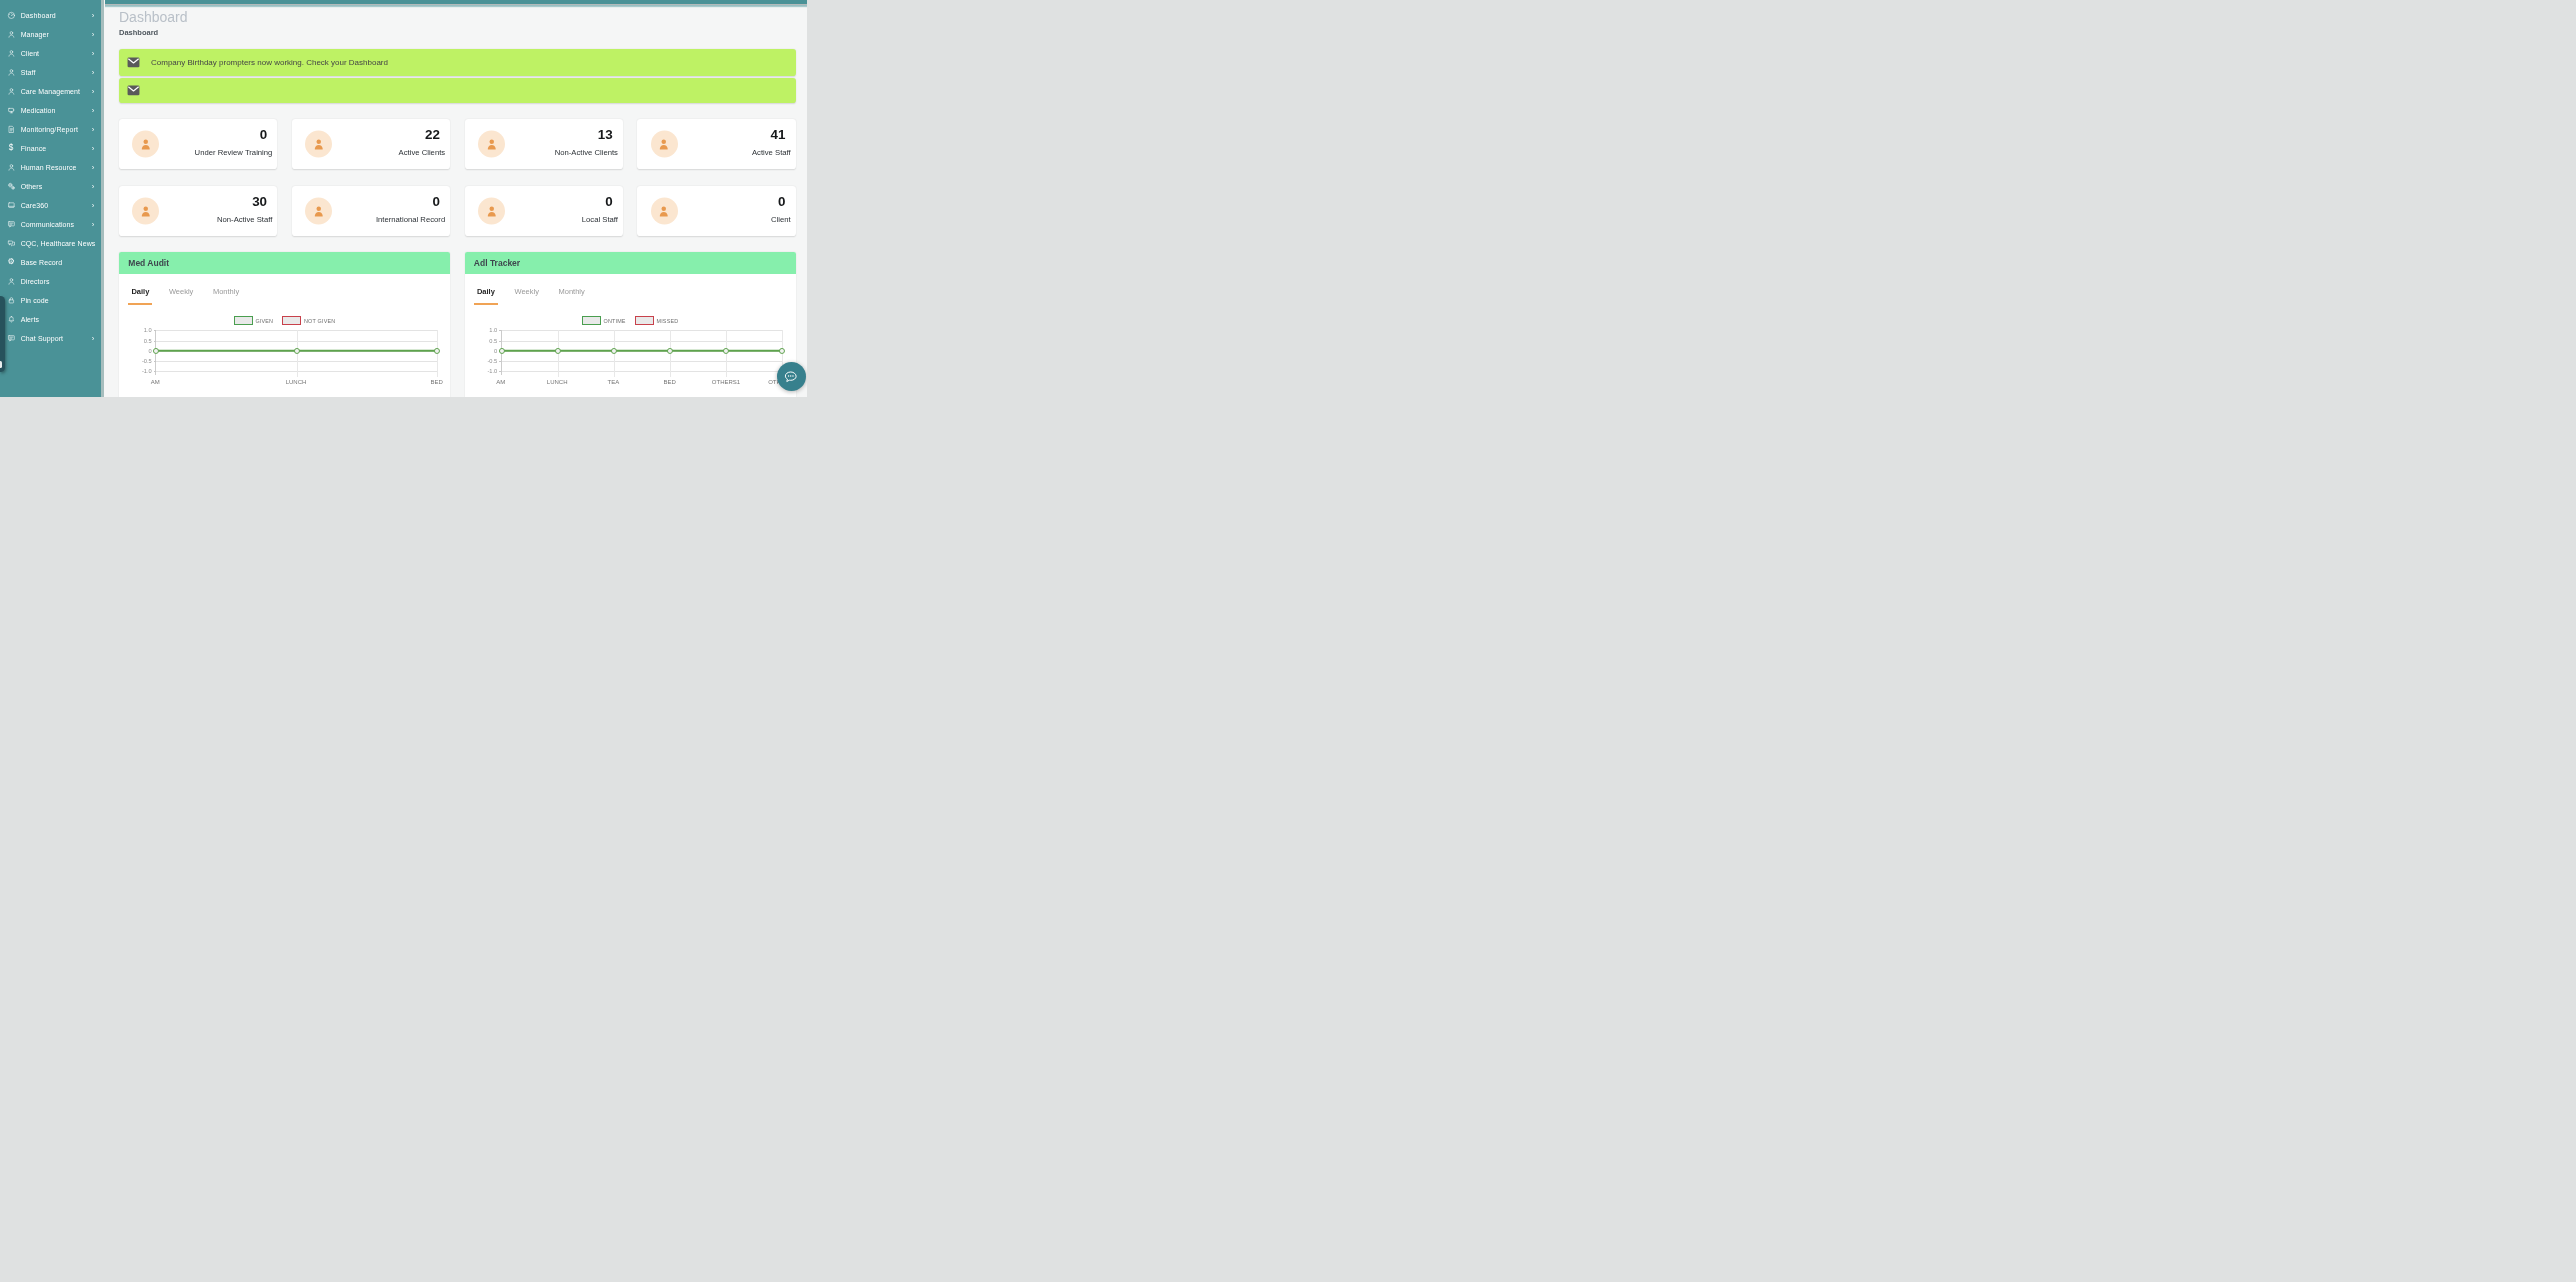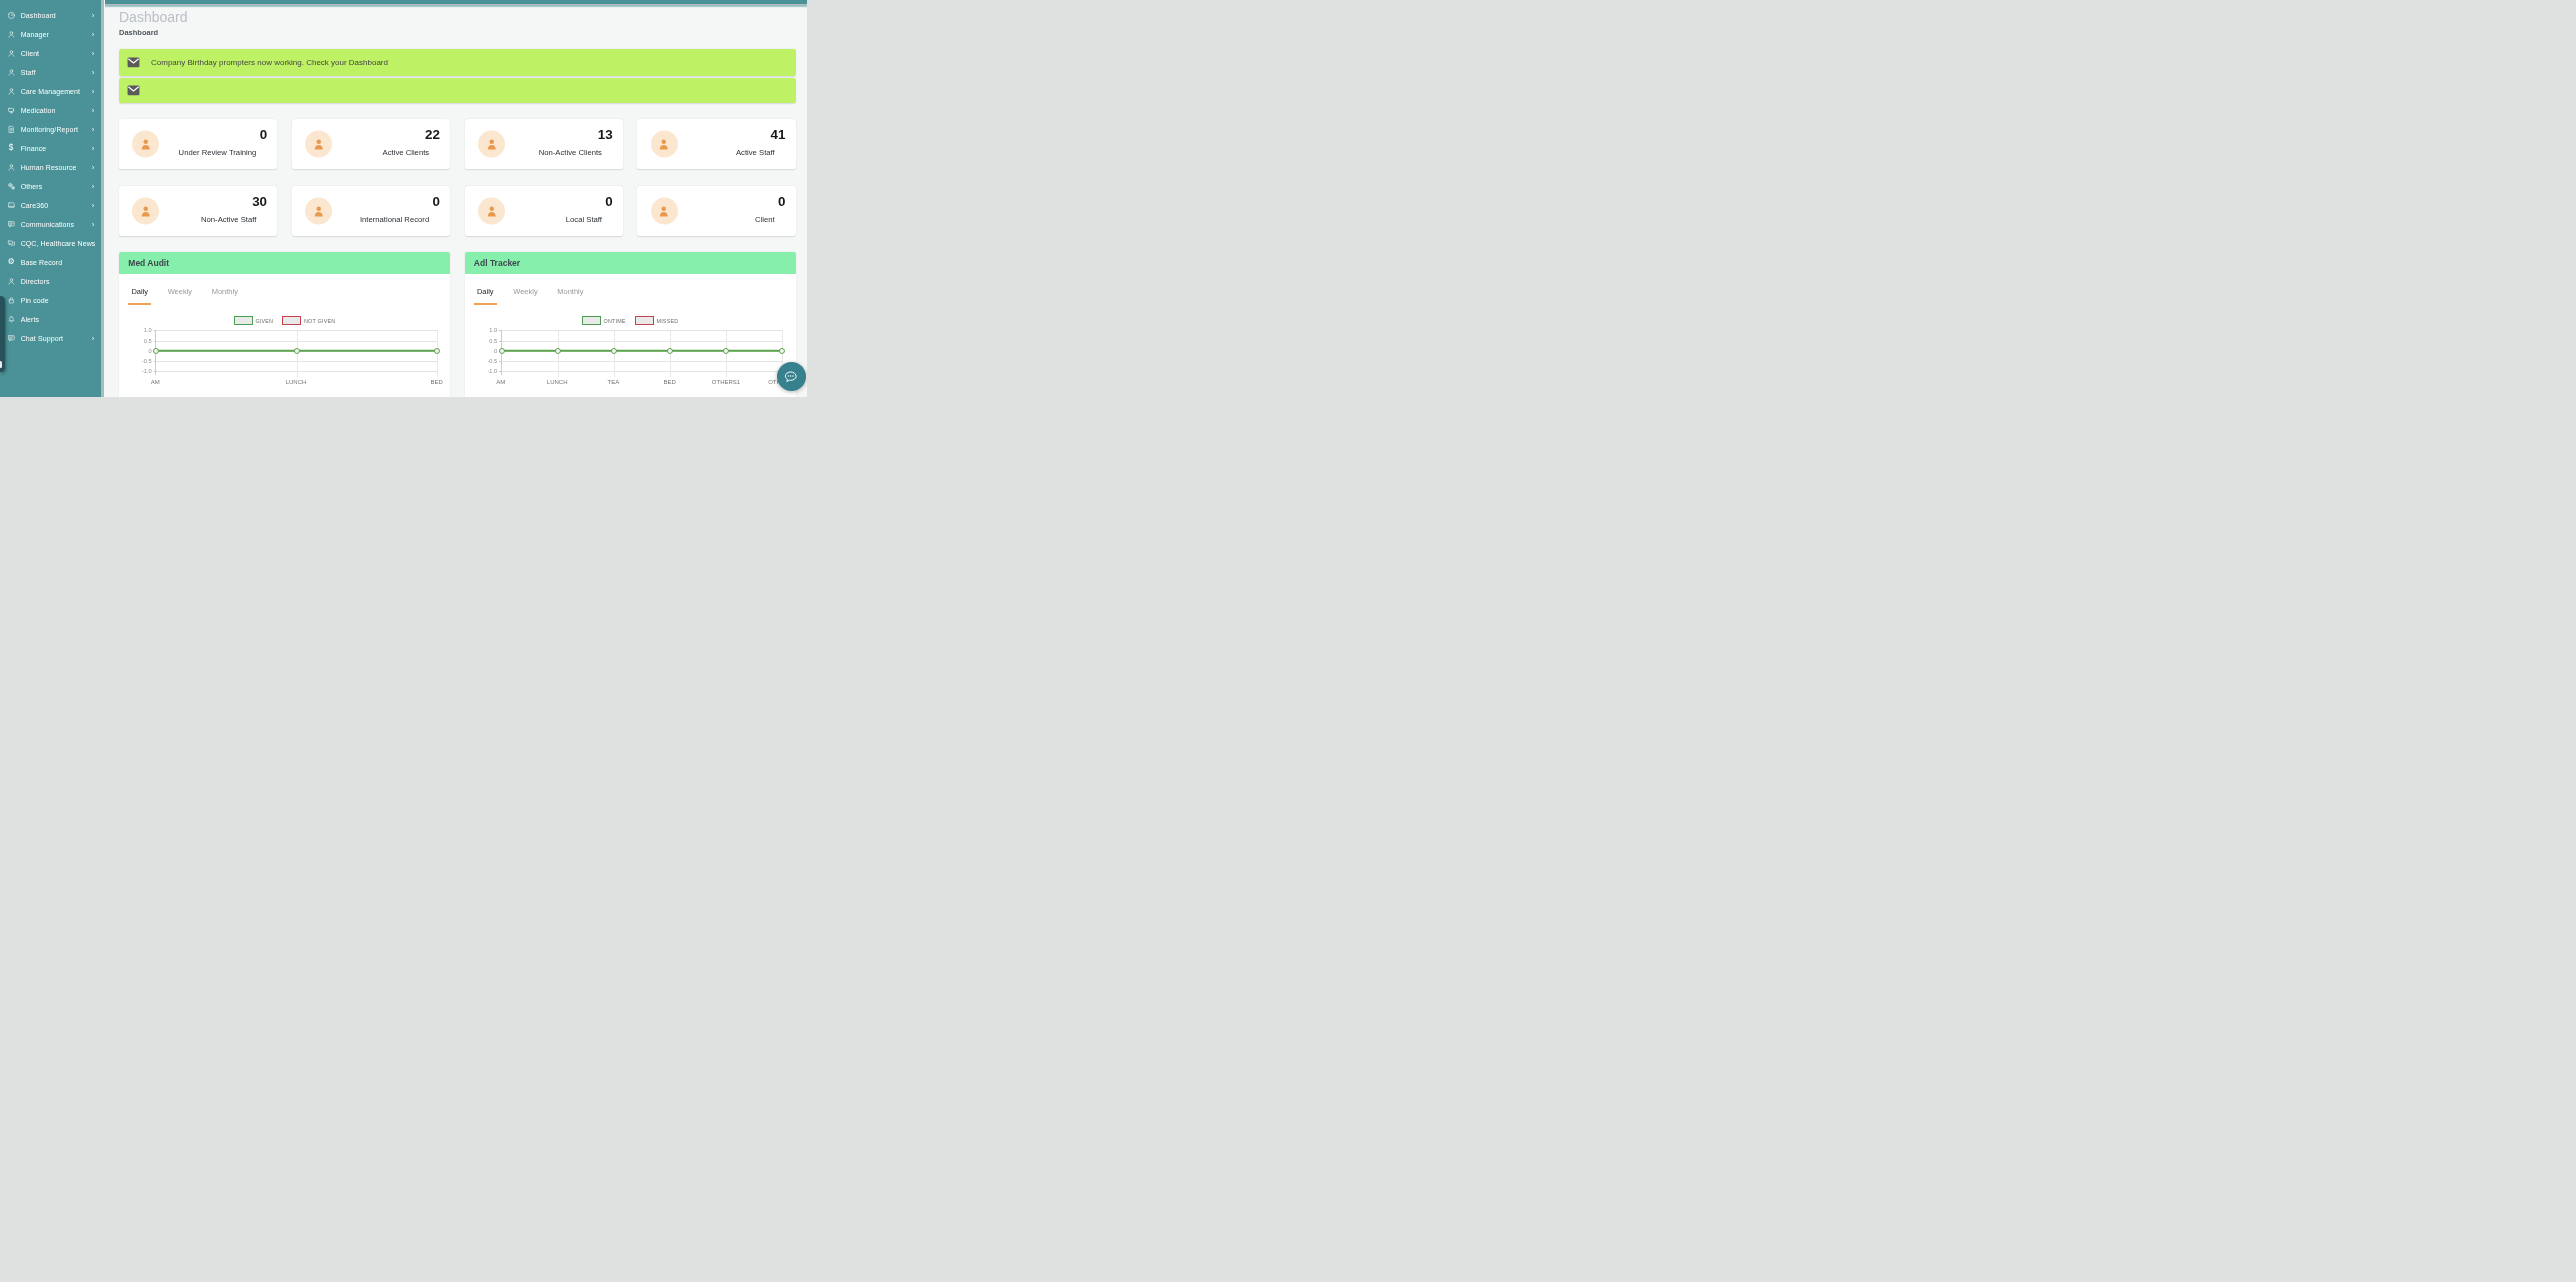--- a/index.html
+++ b/index.html
@@ -39,31 +39,31 @@
   .env-icon svg{width:13px;height:10.8px;display:block;}
   .notif-text{margin-left:10.8px;font-size:8px;color:#454545;}
 
   .stats{display:grid;grid-template-columns:repeat(4,1fr);gap:17px 14.4px;margin-top:16px;}
   .stat-card{position:relative;height:50px;background:#fff;border-radius:3.1px;
              box-shadow:0 0.5px 1.5px rgba(0,0,0,.13);cursor:pointer;}
   .avatar{position:absolute;left:13.4px;top:50%;transform:translateY(-50%);width:27px;height:27px;
           border-radius:50%;background:#fbe6d0;display:flex;align-items:center;justify-content:center;}
   .avatar svg{width:15.5px;height:15.5px;}
   .stat-value{position:absolute;right:10.3px;top:8.2px;font-size:13.4px;font-weight:700;color:#16181a;}
-  .stat-label{position:absolute;right:21px;top:29px;font-size:7.7px;color:#2c3136;}
+  .stat-label{position:absolute;right:5px;top:29px;font-size:7.7px;color:#2c3136;}
 
   
   .panels{display:grid;grid-template-columns:1fr 1fr;gap:14.4px;margin-top:16px;}
   .panel{background:#fff;border-radius:2.1px;box-shadow:0 0.5px 1.5px rgba(0,0,0,.13);height:161px;}
   .panel-header{height:21.6px;background:#86efac;border-radius:2.1px 2.1px 0 0;display:flex;align-items:center;
                 padding:0 9.3px;font-size:8.5px;font-weight:700;color:#3e474e;}
   .panel-body{padding:13.4px 9.3px 0;}
   .tabs{display:flex;}
   .tab{font-size:7.5px;color:#9a9a9a;padding:0 3.1px 6.7px;margin-right:13.4px;cursor:pointer;}
-  .tab.active{color:#1f1f1f;font-weight:400;border-bottom:2.1px solid #f0a355;}
+  .tab.active{color:#1f1f1f;font-weight:700;border-bottom:2.1px solid #f0a355;}
   .legend{display:flex;justify-content:center;align-items:center;margin-top:11.3px;}
   .legend-item{display:flex;align-items:center;margin:0 4.6px;}
   .legend-box{width:17px;height:7.2px;background:#e9e9e9;border:1.5px solid;}
   .legend-box.green{border-color:#4a9e4f;}
   .legend-box.red{border-color:#c8414b;}
   .legend-label{margin-left:2.6px;font-size:5.4px;color:#6f6f6f;letter-spacing:0.2px;}
 
   .chart{position:relative;height:45px;margin:4.1px 4.1px 0 27px;border-left:0.5px solid #cccccc;}
   .gl{position:absolute;left:0;right:0;height:0.5px;background:#e3e3e3;}
   .gl::before{content:"";position:absolute;left:-2.6px;width:2.1px;height:0.5px;background:#c6c6c6;}

